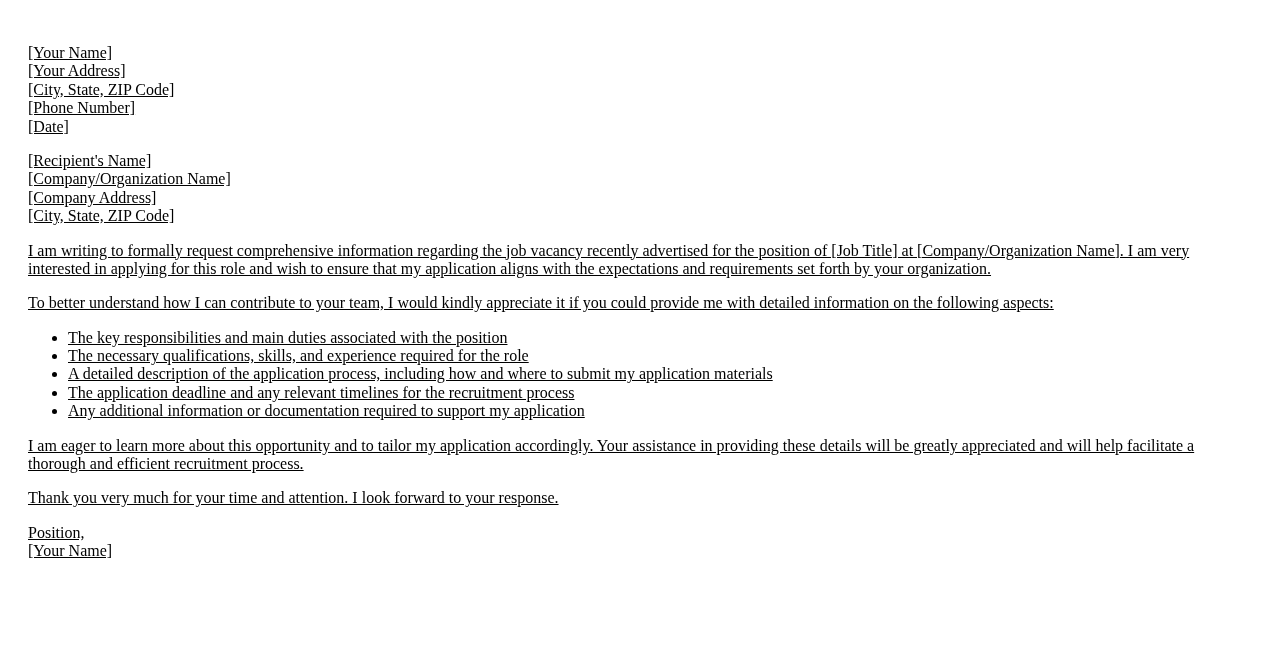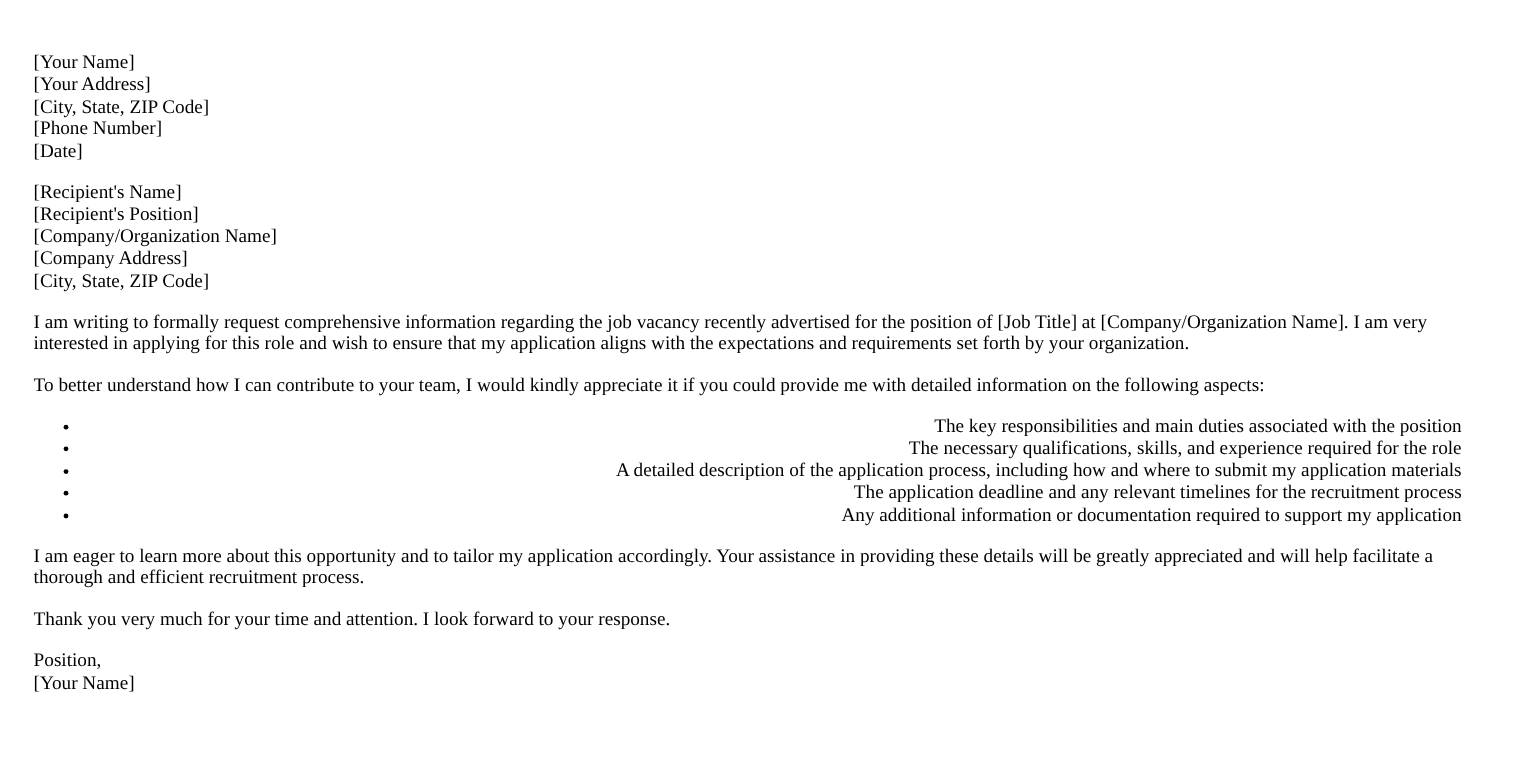--- a/index.html
+++ b/index.html
@@ -7,53 +7,52 @@
   }
   body {
     margin: 28px 60px 28px 28px;
     color: #000000;
     font-family: "Liberation Serif", "DejaVu Serif", serif;
     font-size: 16px;
     line-height: 1.15;
   }
   .letter {
     max-width: 1192px;
+    text-decoration: underline;
   }
   p {
     margin: 16px 0;
   }
   .line {
     display: block;
   }
   ul {
     margin: 16px 0;
     padding-left: 40px;
     list-style-type: disc;
-    text-align: right;
   }
   li {
     line-height: 1.15;
   }
 </style>
 </head>
 <body>
 
 <main class="letter">
 
   <p class="block">
     <span class="line">[Your Name]</span>
     <span class="line">[Your Address]</span>
     <span class="line">[City, State, ZIP Code]</span>
     <span class="line">[Phone Number]</span>
     <span class="line">[Date]</span>
   </p>
 
   <p class="block">
     <span class="line">[Recipient's Name]</span>
-    <span class="line">[Recipient's Position]</span>
     <span class="line">[Company/Organization Name]</span>
     <span class="line">[Company Address]</span>
     <span class="line">[City, State, ZIP Code]</span>
   </p>
 
 
   <p>I am writing to formally request comprehensive information regarding the job vacancy recently advertised for the position of [Job Title] at [Company/Organization Name]. I am very interested in applying for this role and wish to ensure that my application aligns with the expectations and requirements set forth by your organization.</p>
 
   <p>To better understand how I can contribute to your team, I would kindly appreciate it if you could provide me with detailed information on the following aspects:</p>
 

